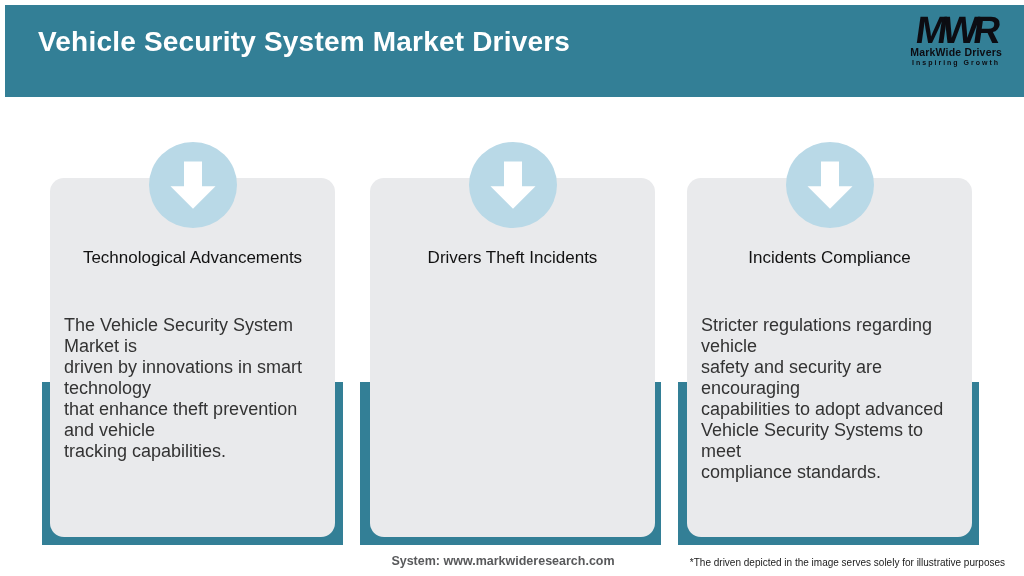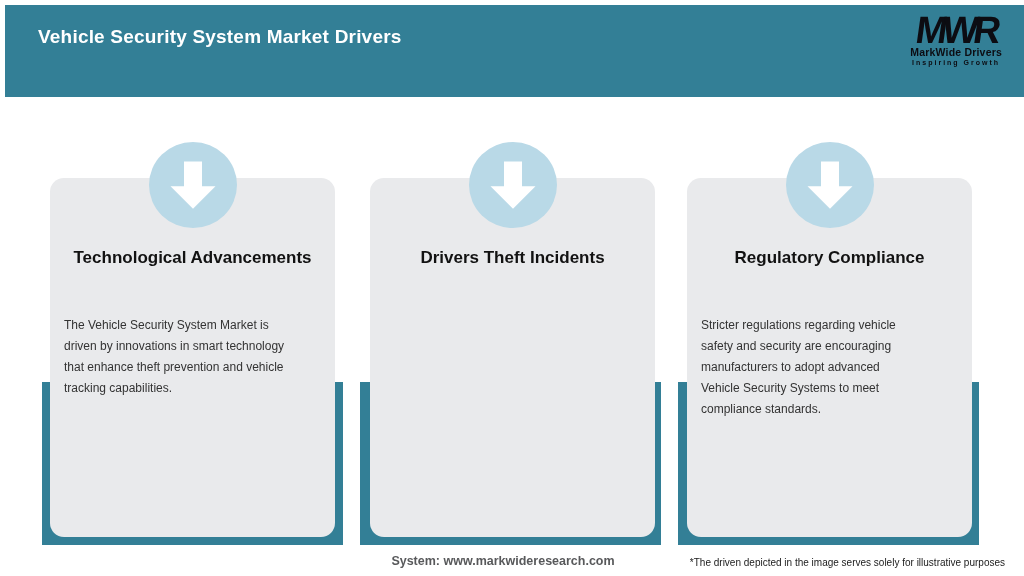--- a/index.html
+++ b/index.html
@@ -9,21 +9,21 @@
     overflow:hidden; font-family:"Liberation Sans", sans-serif;
   }
 
   
   .header {
     position:absolute; left:5px; top:5px; right:0; height:92px;
     background:var(--color-teal, #337f96);
   }
   .header-title {
     position:absolute; left:33px; top:21px;
-    font-size:19px; font-weight:bold; color:#ffffff; letter-spacing:0.2px;
+    font-size:28px; font-weight:bold; color:#ffffff; letter-spacing:0.2px;
   }
   .logo {
     position:absolute; right:22px; top:6px; text-align:center; color:#0c0c12;
   }
   .logo-mark {
     font-size:38px; font-weight:bold; line-height:1;
     letter-spacing:-5px; transform:skewX(-8deg); display:inline-block;
   }
   .logo-name { font-size:10.5px; font-weight:bold; margin-top:-3px; letter-spacing:0.2px; }
   .logo-tagline { font-size:7px; font-weight:bold; letter-spacing:2px; margin-top:1px; }
@@ -40,25 +40,25 @@
   
   .card {
     position:absolute; top:178px; width:285px; height:359px;
     background:var(--color-card, #e9eaec); border-radius:14px;
   }
   .card-1 { left:50px; }
   .card-2 { left:370px; }
   .card-3 { left:687px; }
   .card-title {
     margin-top:70px; text-align:center;
-    font-size:17px; font-weight:bold; color:#121212; line-height:20px;
+    font-size:17px; font-weight:normal; color:#121212; line-height:20px;
   }
   .card-body {
     margin-top:47px; padding:0 12px 0 14px;
-    font-size:12px; line-height:21px; color:#333333;
+    font-size:18px; line-height:21px; color:#333333;
     white-space:pre-line;
   }
 
   
   .circle {
     position:absolute; top:142px; width:88px; height:86px; border-radius:50%;
     background:var(--color-circle, #b9d9e7);
     display:flex; align-items:center; justify-content:center;
   }
   .circle-1 { left:149px; }
@@ -98,24 +98,24 @@
     <div class="card-title">Technological Advancements</div>
     <div class="card-body">The Vehicle Security System Market is
 driven by innovations in smart technology
 that enhance theft prevention and vehicle
 tracking capabilities.</div>
   </div>
   <div class="card card-2">
     <div class="card-title">Drivers Theft Incidents</div>
   </div>
   <div class="card card-3">
-    <div class="card-title">Regulatory Compliance</div>
+    <div class="card-title">Incidents Compliance</div>
     <div class="card-body">Stricter regulations regarding vehicle
 safety and security are encouraging
-manufacturers to adopt advanced
+capabilities to adopt advanced
 Vehicle Security Systems to meet
 compliance standards.</div>
   </div>
 
   <div class="circle circle-1">
     <svg viewBox="0 0 24 24" aria-hidden="true">
         <path d="M8 1.5 h8 v11 h6 L12 22.5 2 12.5 h6 z" fill="#ffffff"></path>
       </svg>
   </div>
   <div class="circle circle-2">

